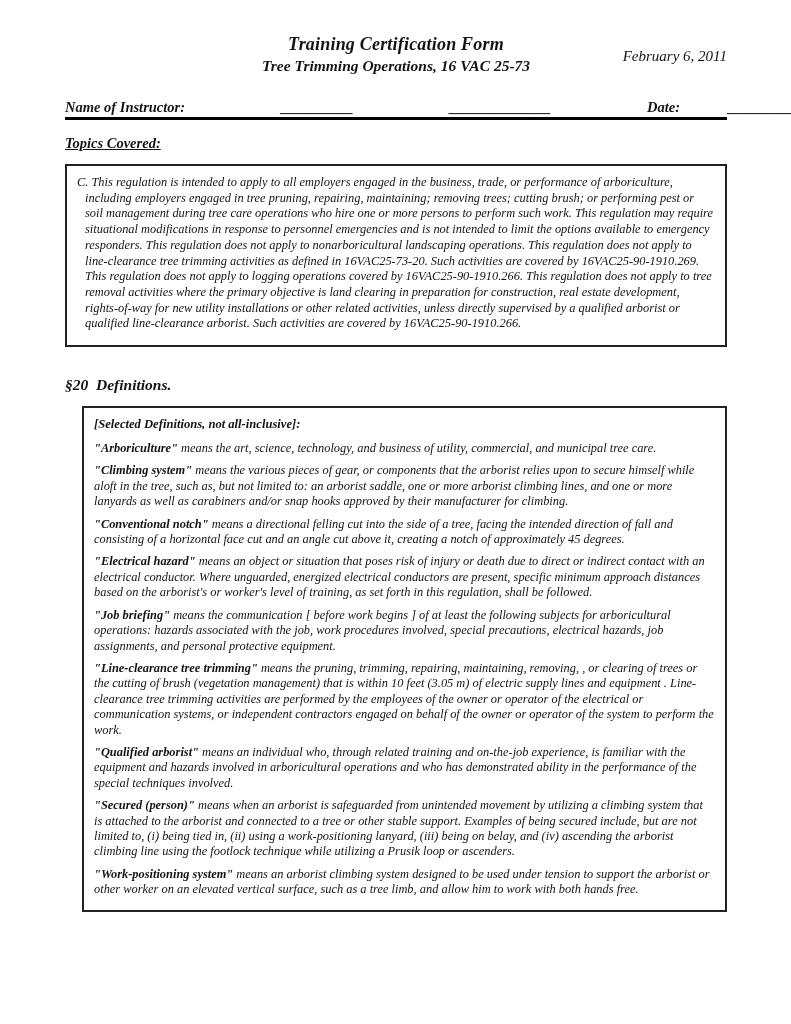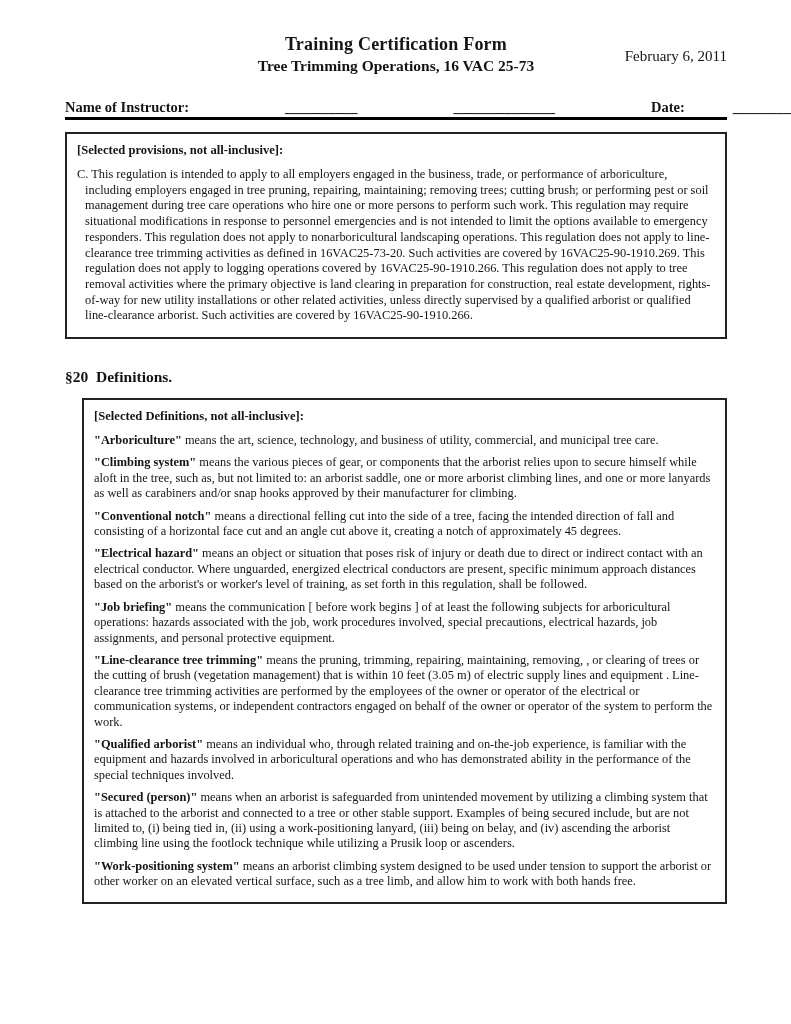--- a/index.html
+++ b/index.html
@@ -9,20 +9,21 @@
     color: #141414;
     width: 791px;
   }
   .page {
     position: relative;
     width: 791px;
     height: 1024px;
     background: #ffffff;
     padding: 34px 64px 0 65px;
     overflow: hidden;
+    font-style: italic;
   }
   .header { position: relative; text-align: center; }
   .doc-title {
     font-size: 18px;
     font-weight: bold;
     letter-spacing: 0.2px;
   }
   .doc-subtitle {
     font-size: 15.5px;
     font-weight: bold;
@@ -108,24 +109,24 @@
     <span class="bold">Name of Instructor:</span>
     <span class="gap-1"></span>
     <span class="blank">__________</span>
     <span class="gap-2"></span>
     <span class="blank">______________</span>
     <span class="gap-3"></span>
     <span class="bold">Date:</span>
     <span class="blank">______________________</span>
   </div>
 
+  <div class="topics-heading">Topics Covered:</div>
 
 
   <div class="provision-box">
-    <div class="box-label">[Selected provisions, not all-inclusive]:</div>
     <div class="provision-body">C. This regulation is intended to apply to all employers engaged in the business, trade, or performance of arboriculture, including employers engaged in tree pruning, repairing, maintaining; removing trees; cutting brush; or performing pest or soil management during tree care operations who hire one or more persons to perform such work. This regulation may require situational modifications in response to personnel emergencies and is not intended to limit the options available to emergency responders. This regulation does not apply to nonarboricultural landscaping operations. This regulation does not apply to line-clearance tree trimming activities as defined in 16VAC25-73-20. Such activities are covered by 16VAC25-90-1910.269. This regulation does not apply to logging operations covered by 16VAC25-90-1910.266. This regulation does not apply to tree removal activities where the primary objective is land clearing in preparation for construction, real estate development, rights-of-way for new utility installations or other related activities, unless directly supervised by a qualified arborist or qualified line-clearance arborist. Such activities are covered by 16VAC25-90-1910.266.</div>
   </div>
 
   <div class="section-heading sec20-heading">§20  Definitions.</div>
 
   <div class="definitions-box">
     <div class="box-label">[Selected Definitions, not all-inclusive]:</div>
 
     <p class="def"><span class="term">"Arboriculture"</span><span> means the art, science, technology, and business of utility, commercial, and municipal tree care.</span></p>
 

